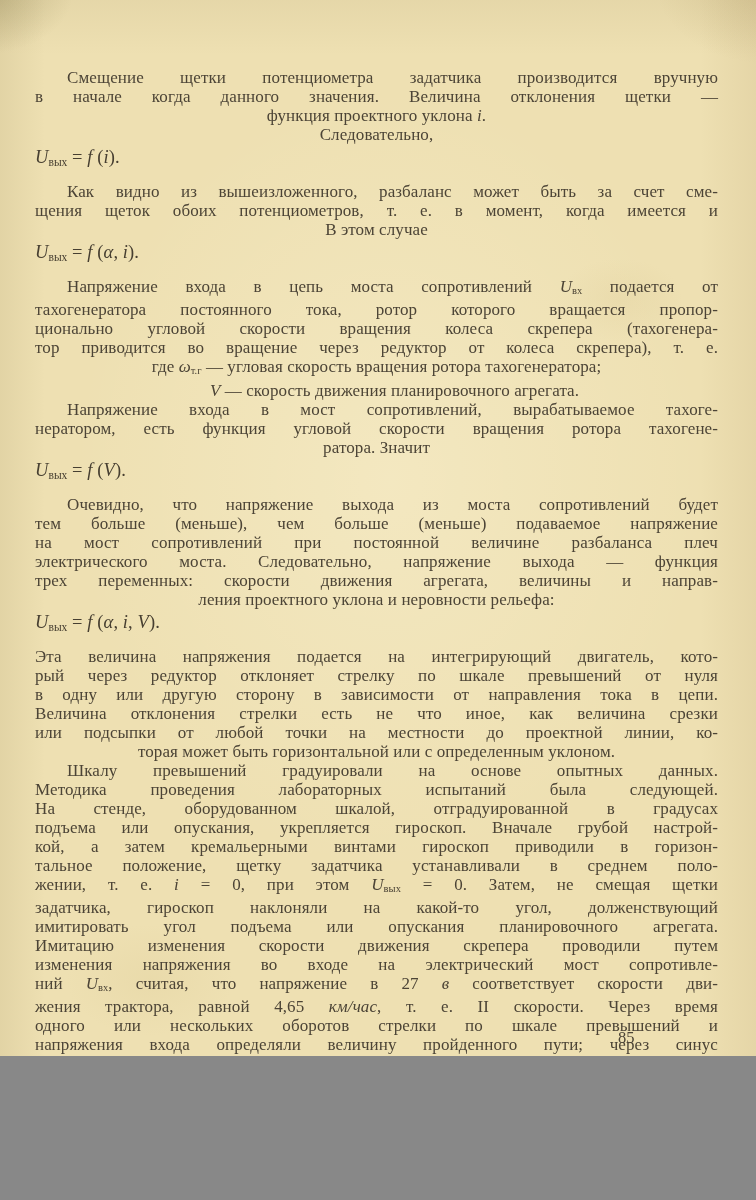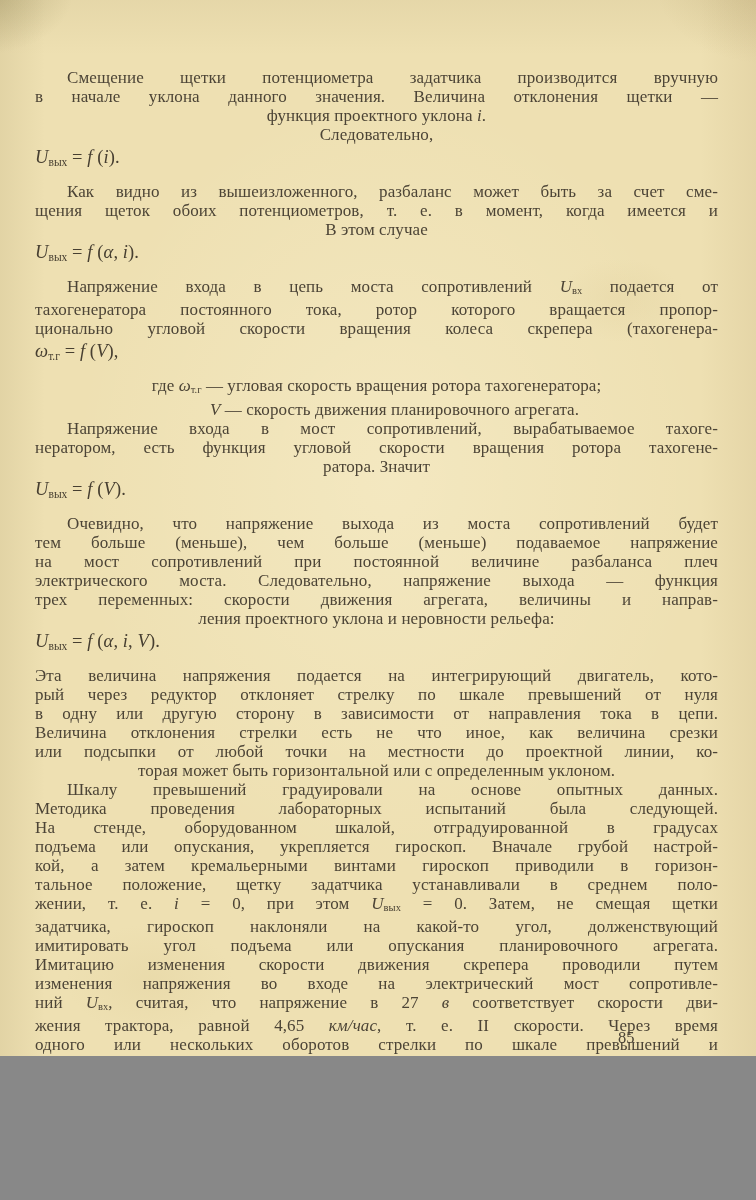--- a/index.html
+++ b/index.html
@@ -54,39 +54,39 @@
   .speck-1{left:248px; top:1189px; width:4px; height:6px; background:#6f6148;}
   .speck-2{left:518px; top:1185px; width:3px; height:3px; background:#a08f64;}
 </style>
 </head>
 <body>
 
 <div class="page">
   <div class="text-block">
       <div class="para">
         <div class="line jl ind1">Смещение щетки потенциометра задатчика производится вручную</div>
-        <div class="line jl">в начале уклона данного значения. Величина отклонения щетки —</div>
+        <div class="line jl">в начале когда данного значения. Величина отклонения щетки —</div>
         <div class="line"><span class="rm">функция проектного уклона </span><span class="it">i</span><span class="rm">.</span></div>
       </div>
       <div class="para">
         <div class="line">Следовательно,</div>
       </div>
       <div class="formula"><span class="it">U</span><span class="sb">вых</span><span class="rm"> = </span><span class="it">f</span><span class="rm"> (</span><span class="it">i</span><span class="rm">).</span></div>
       <div class="para">
         <div class="line jl ind1">Как видно из вышеизложенного, разбаланс может быть за счет сме-</div>
         <div class="line jl">щения щеток обоих потенциометров, т. е. в момент, когда имеется и</div>
         <div class="line">В этом случае</div>
       </div>
       <div class="formula"><span class="it">U</span><span class="sb">вых</span><span class="rm"> = </span><span class="it">f</span><span class="rm"> (</span><span class="it">α</span><span class="rm">, </span><span class="it">i</span><span class="rm">).</span></div>
       <div class="para">
         <div class="line jl ind1"><span class="rm">Напряжение входа в цепь моста сопротивлений </span><span class="it">U</span><span class="sb">вх</span><span class="rm"> подается от</span></div>
         <div class="line jl">тахогенератора постоянного тока, ротор которого вращается пропор-</div>
         <div class="line jl">ционально угловой скорости вращения колеса скрепера (тахогенера-</div>
+        <div class="line jl">тор приводится во вращение через редуктор от колеса скрепера), т. е.</div>
       </div>
-      <div class="formula"><span class="it">ω</span><span class="sb">т.г</span><span class="rm"> = </span><span class="it">f</span><span class="rm"> (</span><span class="it">V</span><span class="rm">),</span></div>
       <div class="para">
         <div class="line"><span class="rm">где </span><span class="it">ω</span><span class="sb">т.г</span><span class="rm"> — угловая скорость вращения ротора тахогенератора;</span></div>
         <div class="line ind2"><span class="it">V</span><span class="rm"> — скорость движения планировочного агрегата.</span></div>
       </div>
       <div class="para">
         <div class="line jl ind1">Напряжение входа в мост сопротивлений, вырабатываемое тахоге-</div>
         <div class="line jl">нератором, есть функция угловой скорости вращения ротора тахогене-</div>
         <div class="line">ратора. Значит</div>
       </div>
       <div class="formula"><span class="it">U</span><span class="sb">вых</span><span class="rm"> = </span><span class="it">f</span><span class="rm"> (</span><span class="it">V</span><span class="rm">).</span></div>

